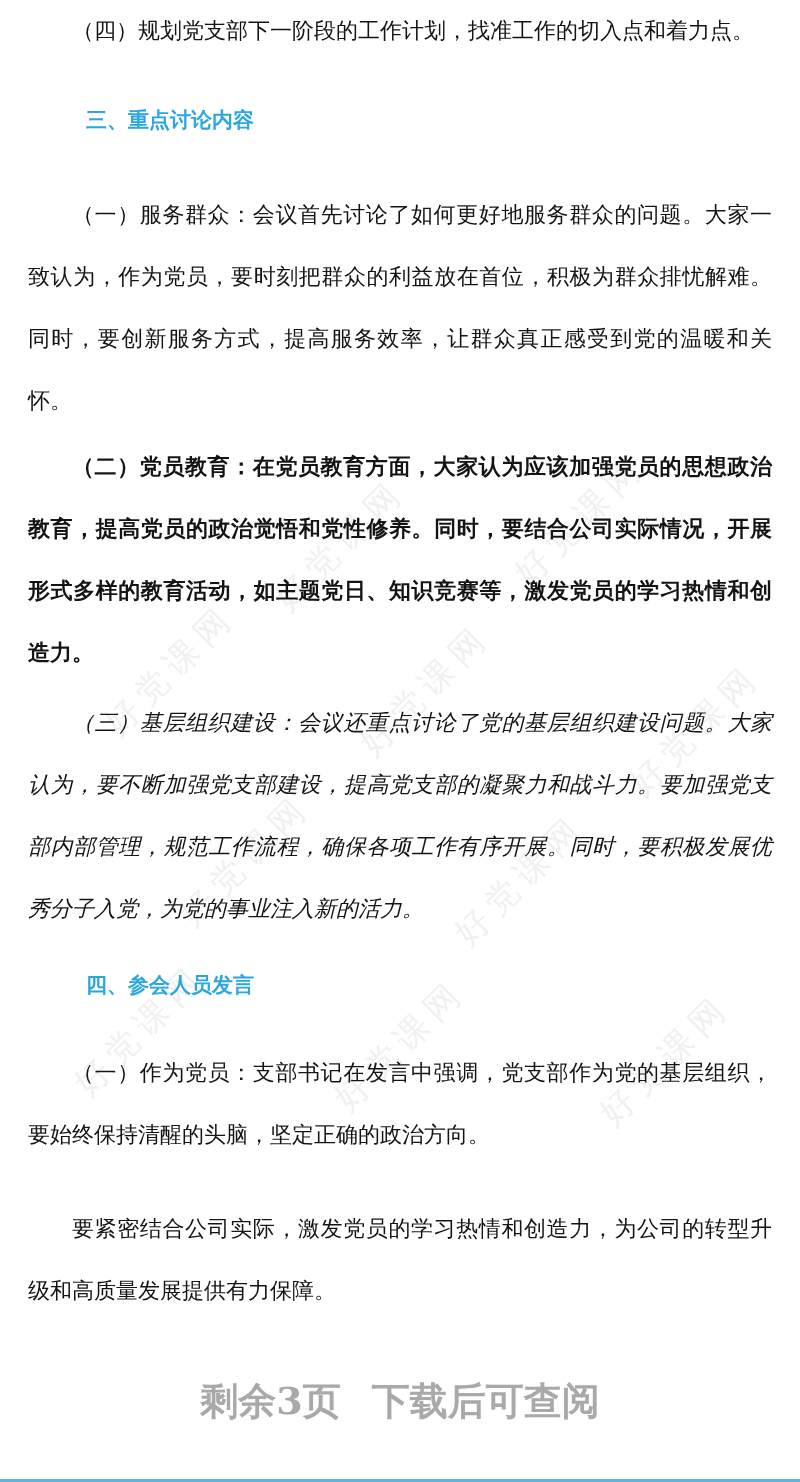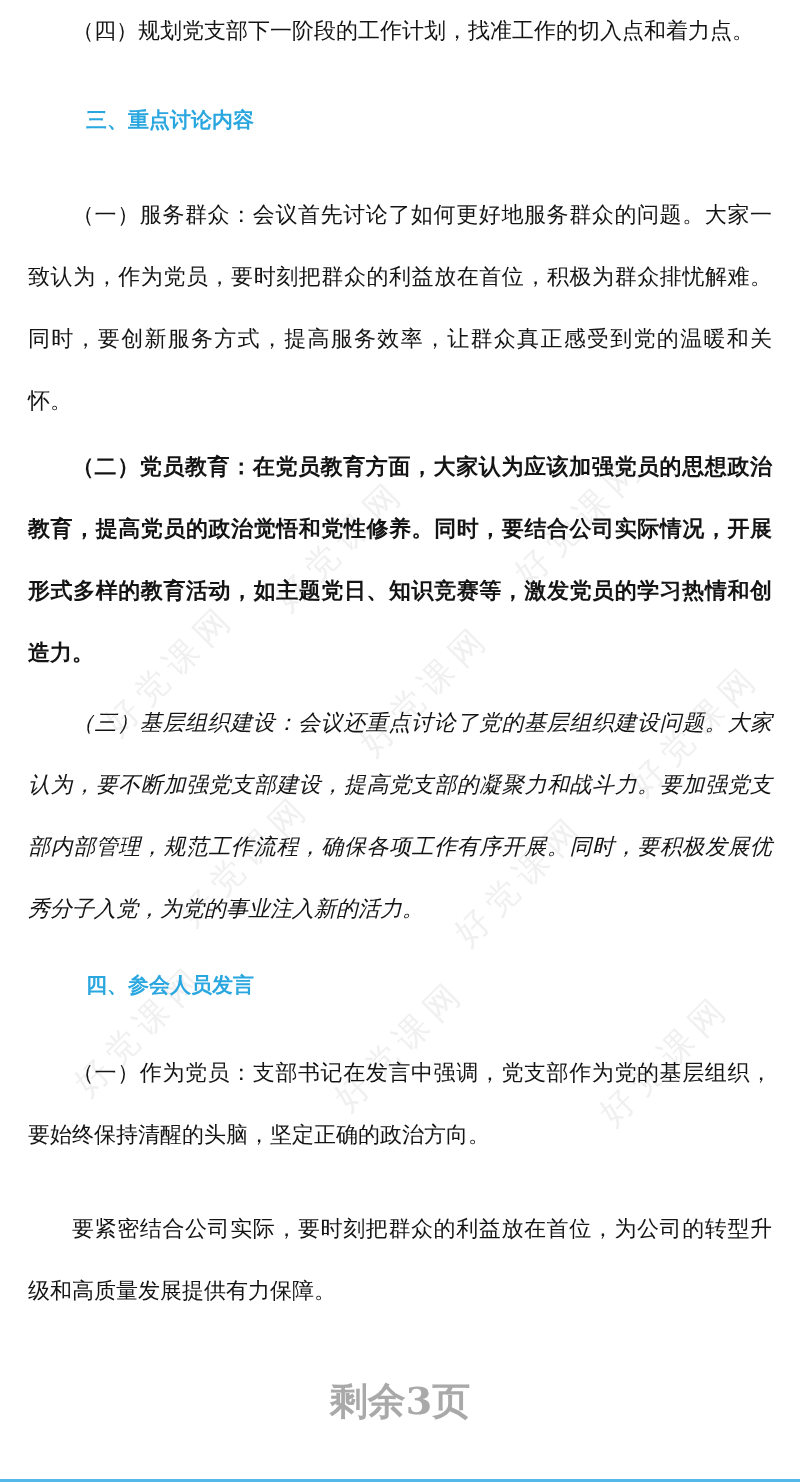--- a/index.html
+++ b/index.html
@@ -103,22 +103,23 @@
     <p class="para mt-p1">（一）服务群众：会议首先讨论了如何更好地服务群众的问题。大家一致认为，作为党员，要时刻把群众的利益放在首位，积极为群众排忧解难。同时，要创新服务方式，提高服务效率，让群众真正感受到党的温暖和关怀。</p>
 
     <p class="para mt-p2">（二）党员教育：在党员教育方面，大家认为应该加强党员的思想政治教育，提高党员的政治觉悟和党性修养。同时，要结合公司实际情况，开展形式多样的教育活动，如主题党日、知识竞赛等，激发党员的学习热情和创造力。</p>
 
     <p class="para mt-p3">（三）基层组织建设：会议还重点讨论了党的基层组织建设问题。大家认为，要不断加强党支部建设，提高党支部的凝聚力和战斗力。要加强党支部内部管理，规范工作流程，确保各项工作有序开展。同时，要积极发展优秀分子入党，为党的事业注入新的活力。</p>
 
     <h2 class="heading mt-h2">四、参会人员发言</h2>
 
     <p class="para mt-p4">（一）作为党员：支部书记在发言中强调，党支部作为党的基层组织，要始终保持清醒的头脑，坚定正确的政治方向。</p>
 
-    <p class="para mt-p5">要紧密结合公司实际，要时刻把群众的利益放在首位，为公司的转型升级和高质量发展提供有力保障。</p>
+    <p class="para mt-p5">要紧密结合公司实际，激发党员的学习热情和创造力，为公司的转型升级和高质量发展提供有力保障。</p>
 
     <div class="footer-note">
       <span>剩余3页</span>
+      <span>下载后可查阅</span>
     </div>
   </div>
 
   <div class="bottom-bar"></div>
 
 </div>
 
 </body></html>

